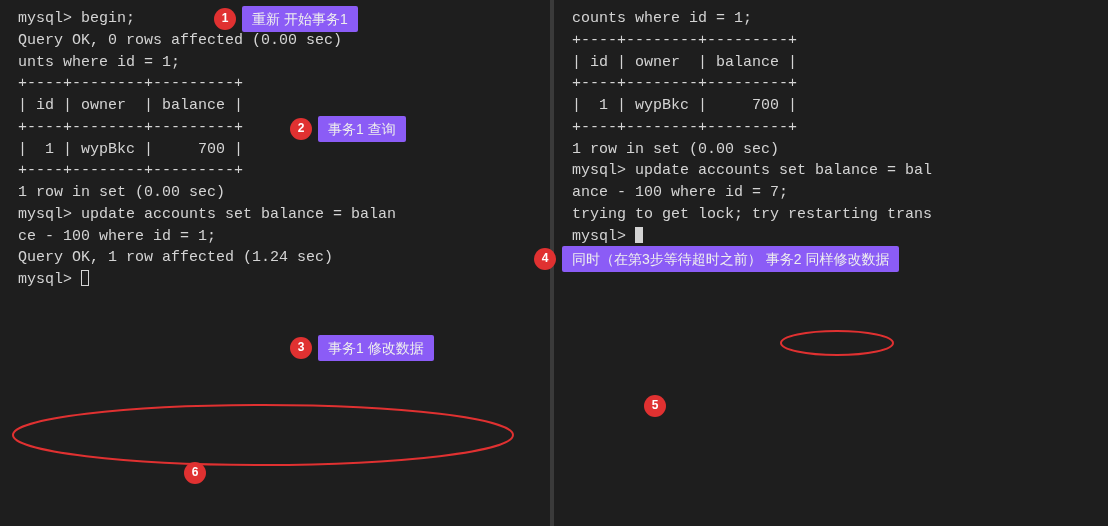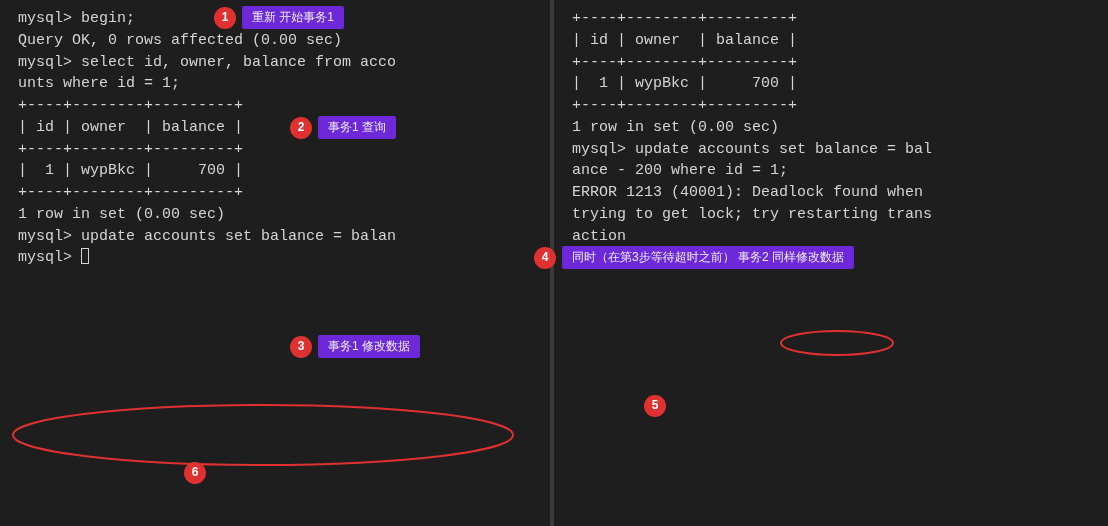--- a/index.html
+++ b/index.html
@@ -36,25 +36,25 @@
       display: inline-flex;
       align-items: center;
       justify-content: center;
       font-size: 12px;
       font-weight: bold;
       font-family: Arial, sans-serif;
       margin-right: 6px;
       flex-shrink: 0;
     }
     .anno-label {
-      background: #6d28d9;
+      background: #8b5cf6;
       color: #eee;
       padding: 3px 10px;
       font-family: 'Microsoft YaHei', Arial, sans-serif;
-      font-size: 12px;
+      font-size: 14px;
       white-space: nowrap;
       border-radius: 2px;
     }
     .cursor {
       display: inline-block;
       width: 8px;
       height: 16px;
       border: 1px solid #d4d4d4;
       vertical-align: middle;
       margin-bottom: 2px;
@@ -73,30 +73,31 @@
       z-index: 5;
     }
   </style>
 </head>
 <body>
 
 <div class="pane pane-left">
   <div class="line">mysql&gt; begin;</div>
   <div class="line">Query OK, 0 rows affected (0.00 sec)</div>
   <div class="line"></div>
-  <div class="line">mysql&gt; select id, owner, balance from acco</div>
   <div class="line">unts where id = 1;</div>
   <div class="line">+----+--------+---------+</div>
   <div class="line">| id | owner  | balance |</div>
   <div class="line">+----+--------+---------+</div>
   <div class="line">|  1 | wypBkc |     700 |</div>
   <div class="line">+----+--------+---------+</div>
   <div class="line">1 row in set (0.00 sec)</div>
   <div class="line"></div>
   <div class="line">mysql&gt; update accounts set balance = balan</div>
+  <div class="line">ce - 100 where id = 1;</div>
+  <div class="line">Query OK, 1 row affected (1.24 sec)</div>
   <div class="line"></div>
   <div class="line"><span>mysql&gt; </span><span class="cursor"></span></div>
 
   <div class="annotation" style="top:6px; left:214px;">
     <span class="badge">1</span>
     <span class="anno-label">重新 开始事务1</span>
   </div>
   <div class="annotation" style="top:116px; left:290px;">
     <span class="badge">2</span>
     <span class="anno-label">事务1 查询</span>
@@ -108,32 +109,31 @@
   <div class="annotation" style="top:462px; left:184px;">
     <span class="badge">6</span>
   </div>
 
   <svg class="oval" style="top:400px; left:8px;" width="510" height="70">
     <ellipse cx="255" cy="35" rx="250" ry="30" fill="none" stroke="#e03131" stroke-width="2"></ellipse>
   </svg>
 </div>
 
 <div class="pane">
+  <div class="line">counts where id = 1;</div>
   <div class="line">+----+--------+---------+</div>
   <div class="line">| id | owner  | balance |</div>
   <div class="line">+----+--------+---------+</div>
   <div class="line">|  1 | wypBkc |     700 |</div>
   <div class="line">+----+--------+---------+</div>
   <div class="line">1 row in set (0.00 sec)</div>
   <div class="line"></div>
   <div class="line">mysql&gt; update accounts set balance = bal</div>
-  <div class="line">ance - 200 where id = 1;</div>
-  <div class="line">ERROR 1213 (40001): Deadlock found when </div>
+  <div class="line">ance - 100 where id = 7;</div>
   <div class="line">trying to get lock; try restarting trans</div>
-  <div class="line">action</div>
   <div class="line"><span>mysql&gt; </span><span class="cursor-solid"></span></div>
 
   <div class="annotation" style="top:246px; left:-20px;">
     <span class="badge">4</span>
     <span class="anno-label">同时（在第3步等待超时之前） 事务2 同样修改数据</span>
   </div>
   <div class="annotation" style="top:395px; left:90px;">
     <span class="badge">5</span>
   </div>
 

